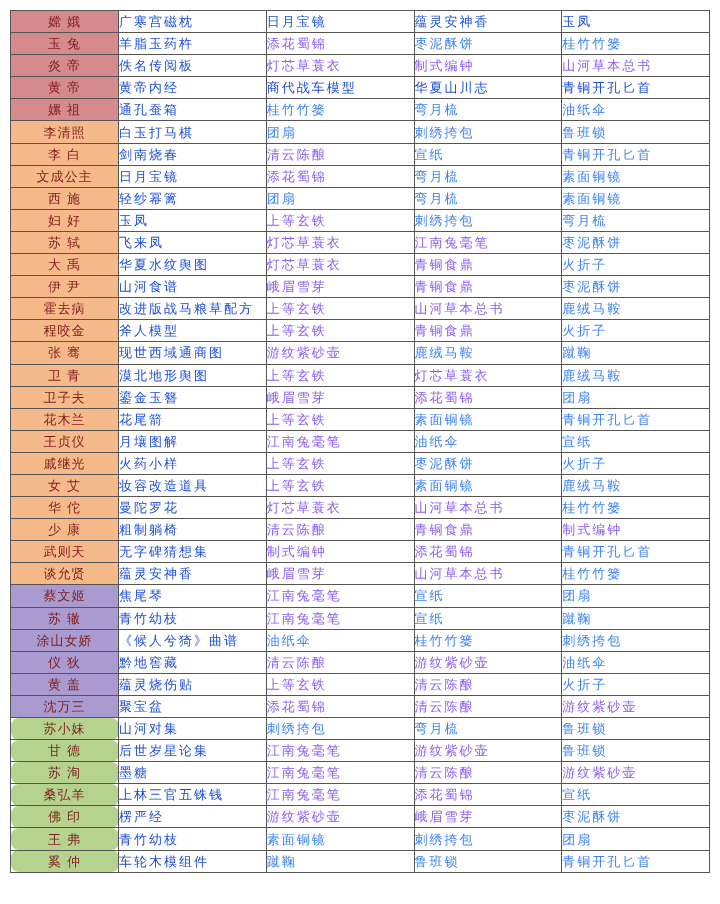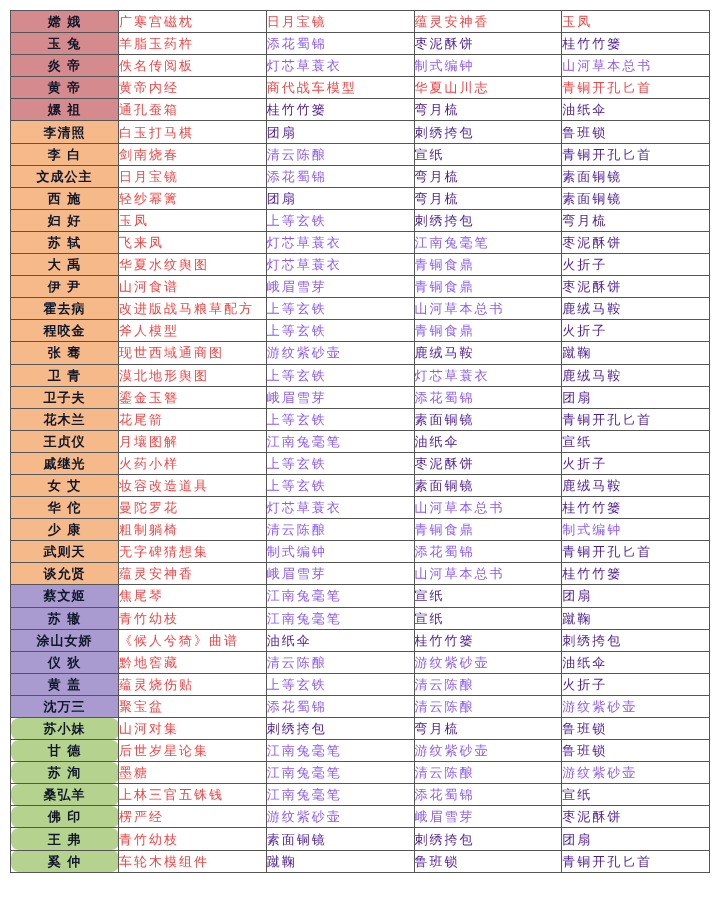--- a/index.html
+++ b/index.html
@@ -10,31 +10,31 @@
     width: 699px; border-collapse: collapse; table-layout: fixed;
   }
   table.gift-table td {
     border: 1px solid #555555;
     height: 21.1px; padding: 0; font-size: 13px; line-height: 21px;
     white-space: nowrap; overflow: hidden;
   }
   col.c-name { width: 108px; }
   col.c-item { width: 147.75px; }
   td.name-cell {
-    text-align: center; font-size: 15px; font-weight: bold; color: #0f172a;
+    text-align: center; font-size: 15px; font-weight: normal; color: #7f1d1d;
     letter-spacing: 1px;
   }
   td.item-cell { padding-left: 5px; letter-spacing: 2px; }
   .g-red td.name-cell { background: #d58a8e; }
   .g-orange td.name-cell { background: #f6b98a; }
   .g-purple td.name-cell { background: #a99bd0; }
   .g-green td.name-cell { background: #b5d38f; border-radius: 8px; }
-  .t-orange { color: #ef4444; }
+  .t-orange { color: #1d4ed8; }
   .t-purple { color: #8b5cf6; }
-  .t-blue { color: #4c1d95; font-family: Liberation Serif, serif; }
+  .t-blue { color: #3b82f6; font-family: Liberation Serif, serif; }
 </style>
 </head>
 <body>
 
 <table class="gift-table">
   <colgroup>
     <col class="c-name">
       <col class="c-item">
       <col class="c-item">
       <col class="c-item">

